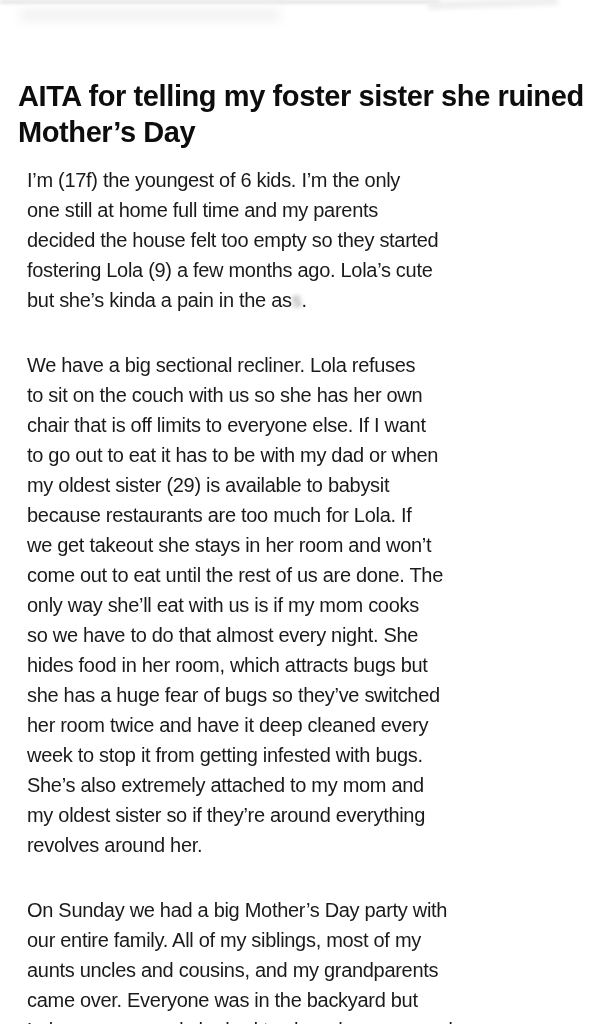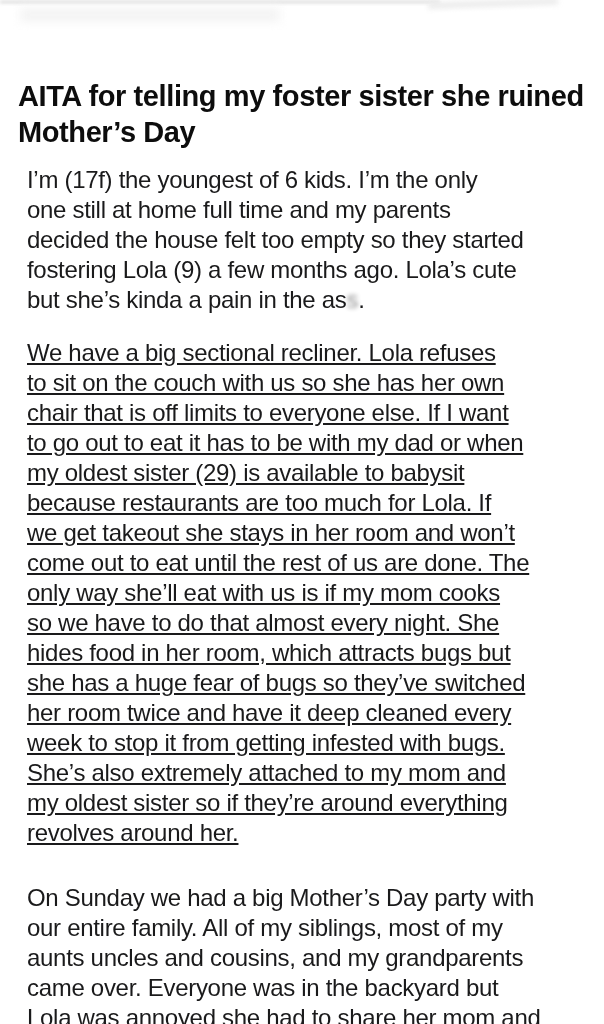--- a/index.html
+++ b/index.html
@@ -41,28 +41,28 @@
     line-height: 36px;
     font-weight: 700;
     letter-spacing: -0.4px;
     color: #0d0d0d;
     white-space: pre-line;
   }
 
   .para {
     margin: 0;
     padding: 0 14px 0 27px;
-    font-size: 24px;
+    font-size: 20px;
     line-height: 30px;
     letter-spacing: -0.3px;
     white-space: pre-line;
     color: #1a1a1b;
   }
   .para-1 { margin-top: 15px; }
-  .para-2 { margin-top: 23px; text-decoration: underline; }
+  .para-2 { margin-top: 35px; }
   .para-3 { margin-top: 35px; }
 
   .censored {
     filter: blur(2px);
     opacity: 0.5;
   }
 </style>
 </head>
 <body>
 

